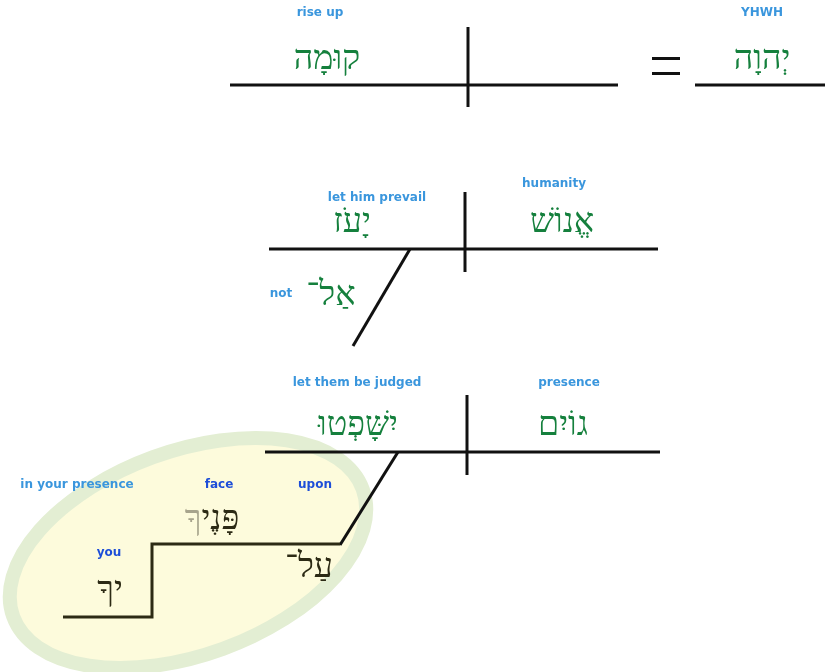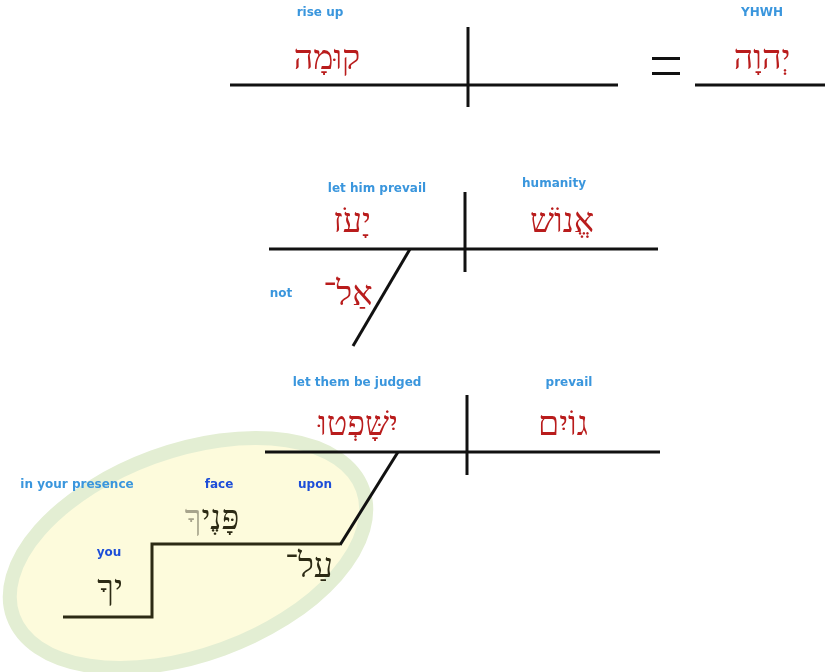--- a/index.html
+++ b/index.html
@@ -34,21 +34,21 @@
     .gloss.grey { color: #1d4ed8; }
     .heb {
       position: absolute;
       font-family: "DejaVu Serif", serif;
       font-size: 34px;
       direction: rtl;
       unicode-bidi: isolate;
       white-space: nowrap;
       transform: translateX(-50%);
       line-height: 1;
-      color: #b91c1c;
+      color: #15803d;
     }
     .heb.dark-olive { color: #2c2a14; }
     .heb .muted { color: #a7a48c; }
     .equals {
       position: absolute;
       left: 652px;
       top: 55px;
       width: 28px;
       height: 22px;
     }
@@ -93,39 +93,39 @@
 <div class="heb" style="left:327px; top:40px;">קוּמָה</div>
 
 <div class="equals">
   <span style="top:2px;"></span>
   <span style="top:17px;"></span>
 </div>
 
 <div class="gloss blue" style="left:762px; top:6px;">YHWH</div>
 <div class="heb" style="left:762px; top:40px;">יְהוָה</div>
 
-<div class="gloss blue" style="left:377px; top:182px;">let him prevail</div>
+<div class="gloss blue" style="left:377px; top:191px;">let him prevail</div>
 <div class="heb" style="left:352px; top:203px;">יָעֹז</div>
 
 <div class="gloss blue" style="left:554px; top:177px;">humanity</div>
 <div class="heb" style="left:562px; top:203px;">אֱנוֹשׁ</div>
 
 <div class="gloss blue" style="left:281px; top:287px;">not</div>
-<div class="heb" style="left:348px; top:276px;">אַל־</div>
+<div class="heb" style="left:331px; top:276px;">אַל־</div>
 
 <div class="gloss blue" style="left:357px; top:376px;">let them be judged</div>
 <div class="heb" style="left:358px; top:406px;">יִשָּׁפְטוּ</div>
 
-<div class="gloss blue" style="left:569px; top:376px;">prevail</div>
+<div class="gloss blue" style="left:569px; top:376px;">presence</div>
 <div class="heb" style="left:563px; top:406px;">גוֹיִם</div>
 
 <div class="gloss blue" style="left:77px; top:478px;">in your presence</div>
 
 <div class="gloss grey" style="left:315px; top:478px;">upon</div>
 <div class="heb dark-olive" style="left:309px; top:500px;margin-top:48px;">עַל־</div>
 
 <div class="gloss grey" style="left:219px; top:478px;">face</div>
 <div class="heb dark-olive" style="left:212px; top:500px;text-align:center;">
   <span>פָּנֶי</span><span class="muted">ךָ</span>
 </div>
 
 <div class="gloss grey" style="left:109px; top:546px;">you</div>
-<div class="heb dark-olive" style="left:110px; top:571px;font-family:Liberation Serif, serif;">יךָ</div>
+<div class="heb dark-olive" style="left:110px; top:571px;">יךָ</div>
 
 </body></html>

